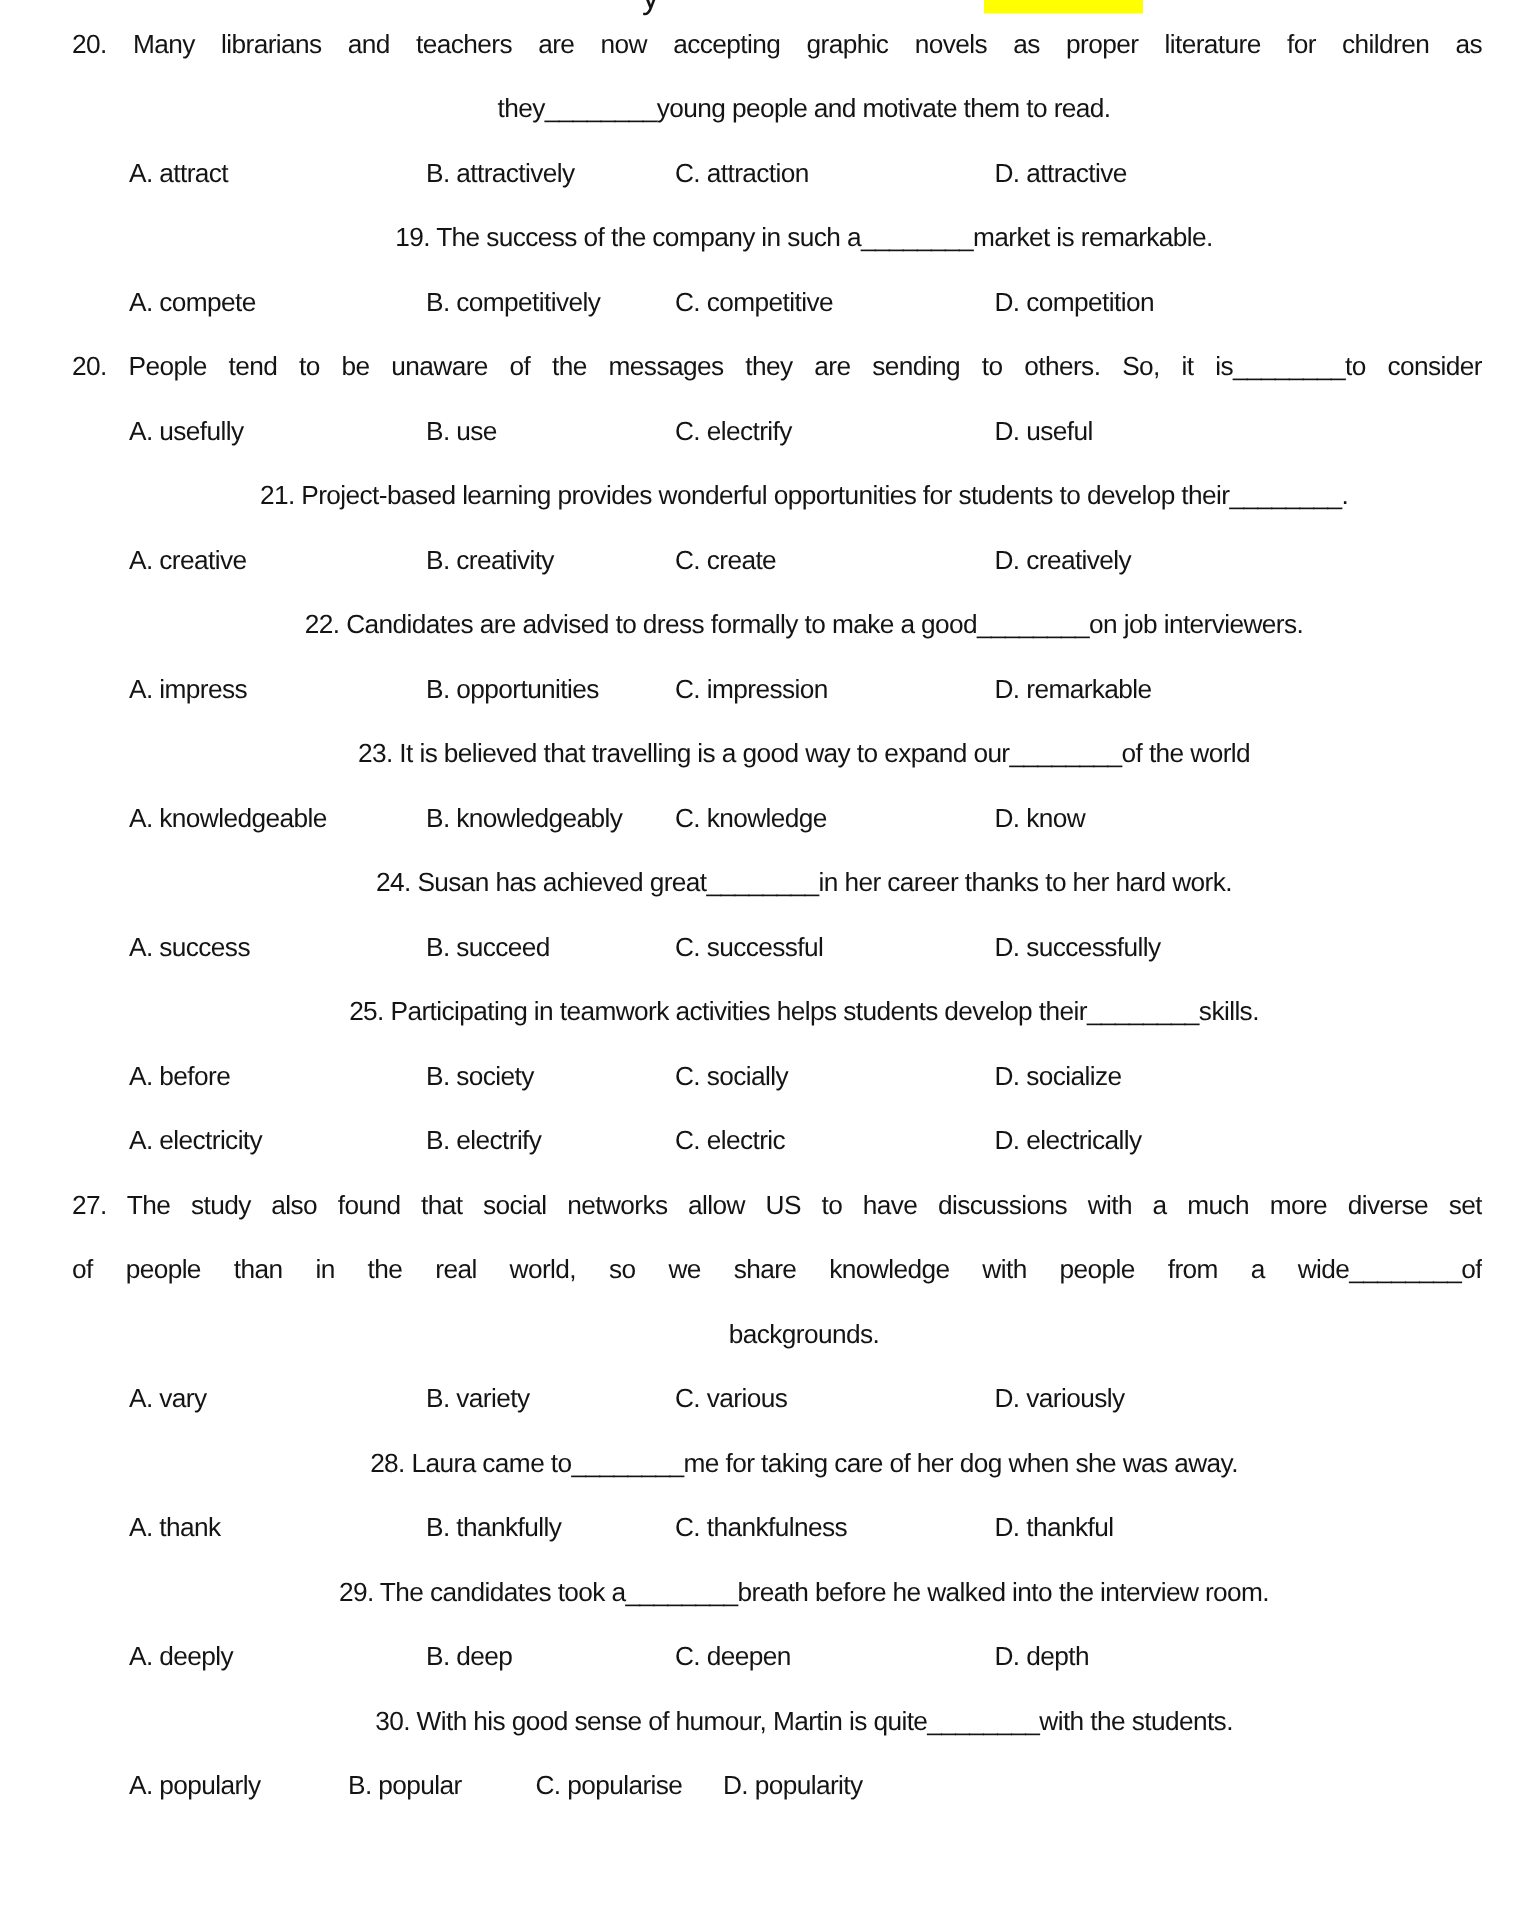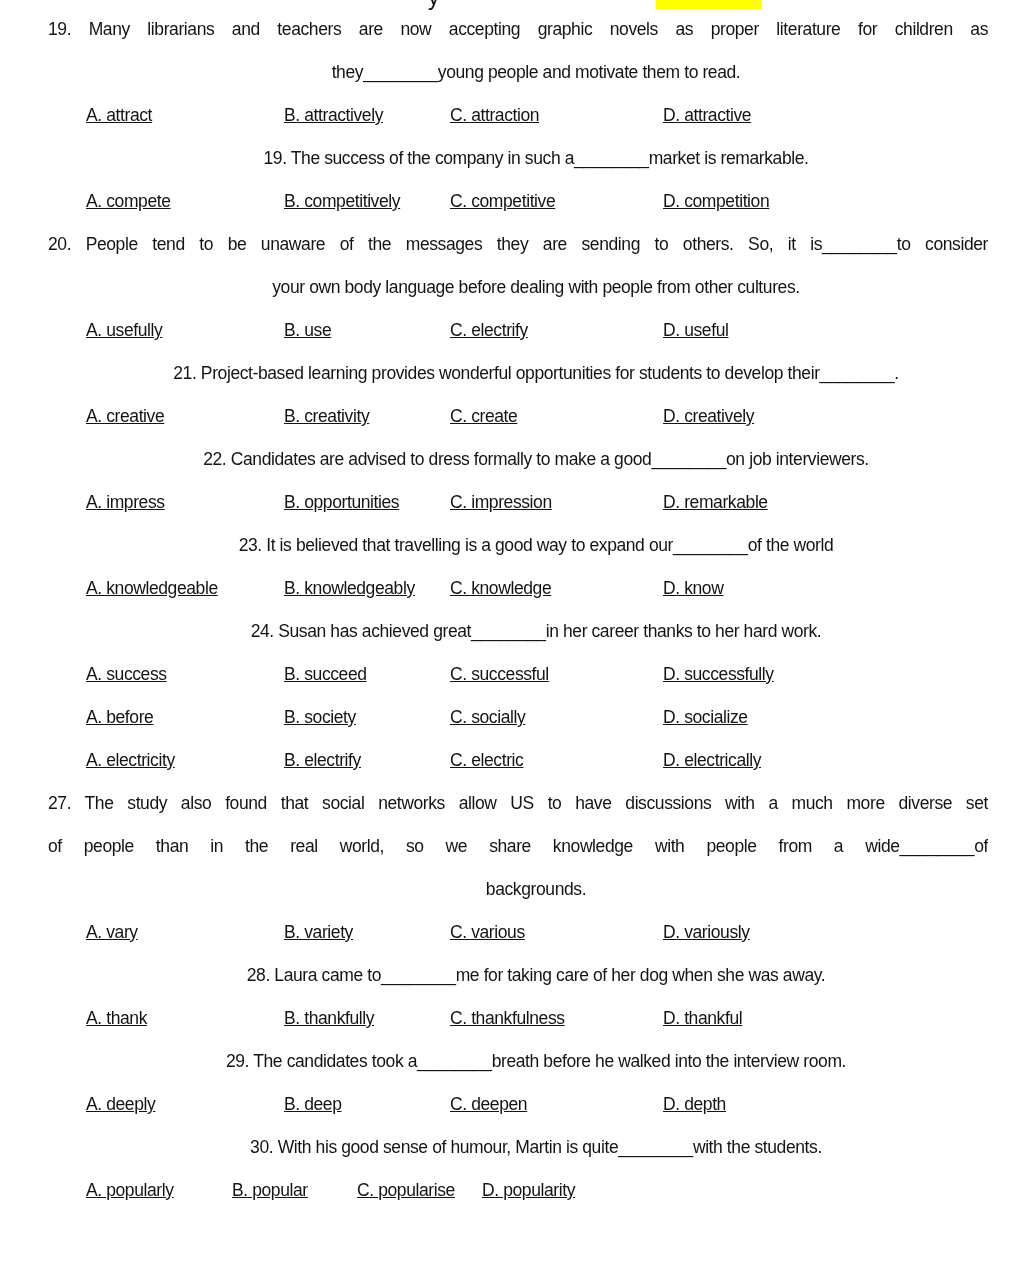--- a/index.html
+++ b/index.html
@@ -34,59 +34,58 @@
   .qline { margin-left: 48px; }
   .qline.justify {
     width: 940px;
     white-space: normal;
     text-align: justify;
     text-align-last: justify;
     overflow: hidden;
     height: 43px;
   }
   .optrow { position: relative; }
-  .opt { position: absolute; top: 0; text-decoration: underline; }
+  .opt { position: absolute; top: 0; }
   .o1 { left: 86px; }
   .o2 { left: 284px; }
   .o3 { left: 450px; }
   .o4 { left: 663px; }
   
   .tight .o2 { left: 232px; }
   .tight .o3 { left: 357px; }
   .tight .o4 { left: 482px; }
 </style>
 </head>
 <body>
 
 <div class="sheet">
 
   <div class="highlight-bar"></div>
   <span class="partial-glyph">y</span>
 
   <div class="rows">
 
-    <div class="row qline justify">19. Many librarians and teachers are now accepting graphic novels as proper literature for children as</div>
+    <div class="row qline justify">20. Many librarians and teachers are now accepting graphic novels as proper literature for children as</div>
     <div class="row qline">they________young people and motivate them to read.</div>
     <div class="row optrow">
       <span class="opt o1">A. attract</span>
       <span class="opt o2">B. attractively</span>
       <span class="opt o3">C. attraction</span>
       <span class="opt o4">D. attractive</span>
     </div>
 
     <div class="row qline">19. The success of the company in such a________market is remarkable.</div>
     <div class="row optrow">
       <span class="opt o1">A. compete</span>
       <span class="opt o2">B. competitively</span>
       <span class="opt o3">C. competitive</span>
       <span class="opt o4">D. competition</span>
     </div>
 
     <div class="row qline justify">20. People tend to be unaware of the messages they are sending to others. So, it is________to consider</div>
-    <div class="row qline">your own body language before dealing with people from other cultures.</div>
     <div class="row optrow">
       <span class="opt o1">A. usefully</span>
       <span class="opt o2">B. use</span>
       <span class="opt o3">C. electrify</span>
       <span class="opt o4">D. useful</span>
     </div>
 
     <div class="row qline">21. Project-based learning provides wonderful opportunities for students to develop their________.</div>
     <div class="row optrow">
       <span class="opt o1">A. creative</span>
@@ -112,20 +111,21 @@
     </div>
 
     <div class="row qline">24. Susan has achieved great________in her career thanks to her hard work.</div>
     <div class="row optrow">
       <span class="opt o1">A. success</span>
       <span class="opt o2">B. succeed</span>
       <span class="opt o3">C. successful</span>
       <span class="opt o4">D. successfully</span>
     </div>
 
+    <div class="row qline">25. Participating in teamwork activities helps students develop their________skills.</div>
     <div class="row optrow">
       <span class="opt o1">A. before</span>
       <span class="opt o2">B. society</span>
       <span class="opt o3">C. socially</span>
       <span class="opt o4">D. socialize</span>
     </div>
 
     <div class="row optrow">
       <span class="opt o1">A. electricity</span>
       <span class="opt o2">B. electrify</span>

